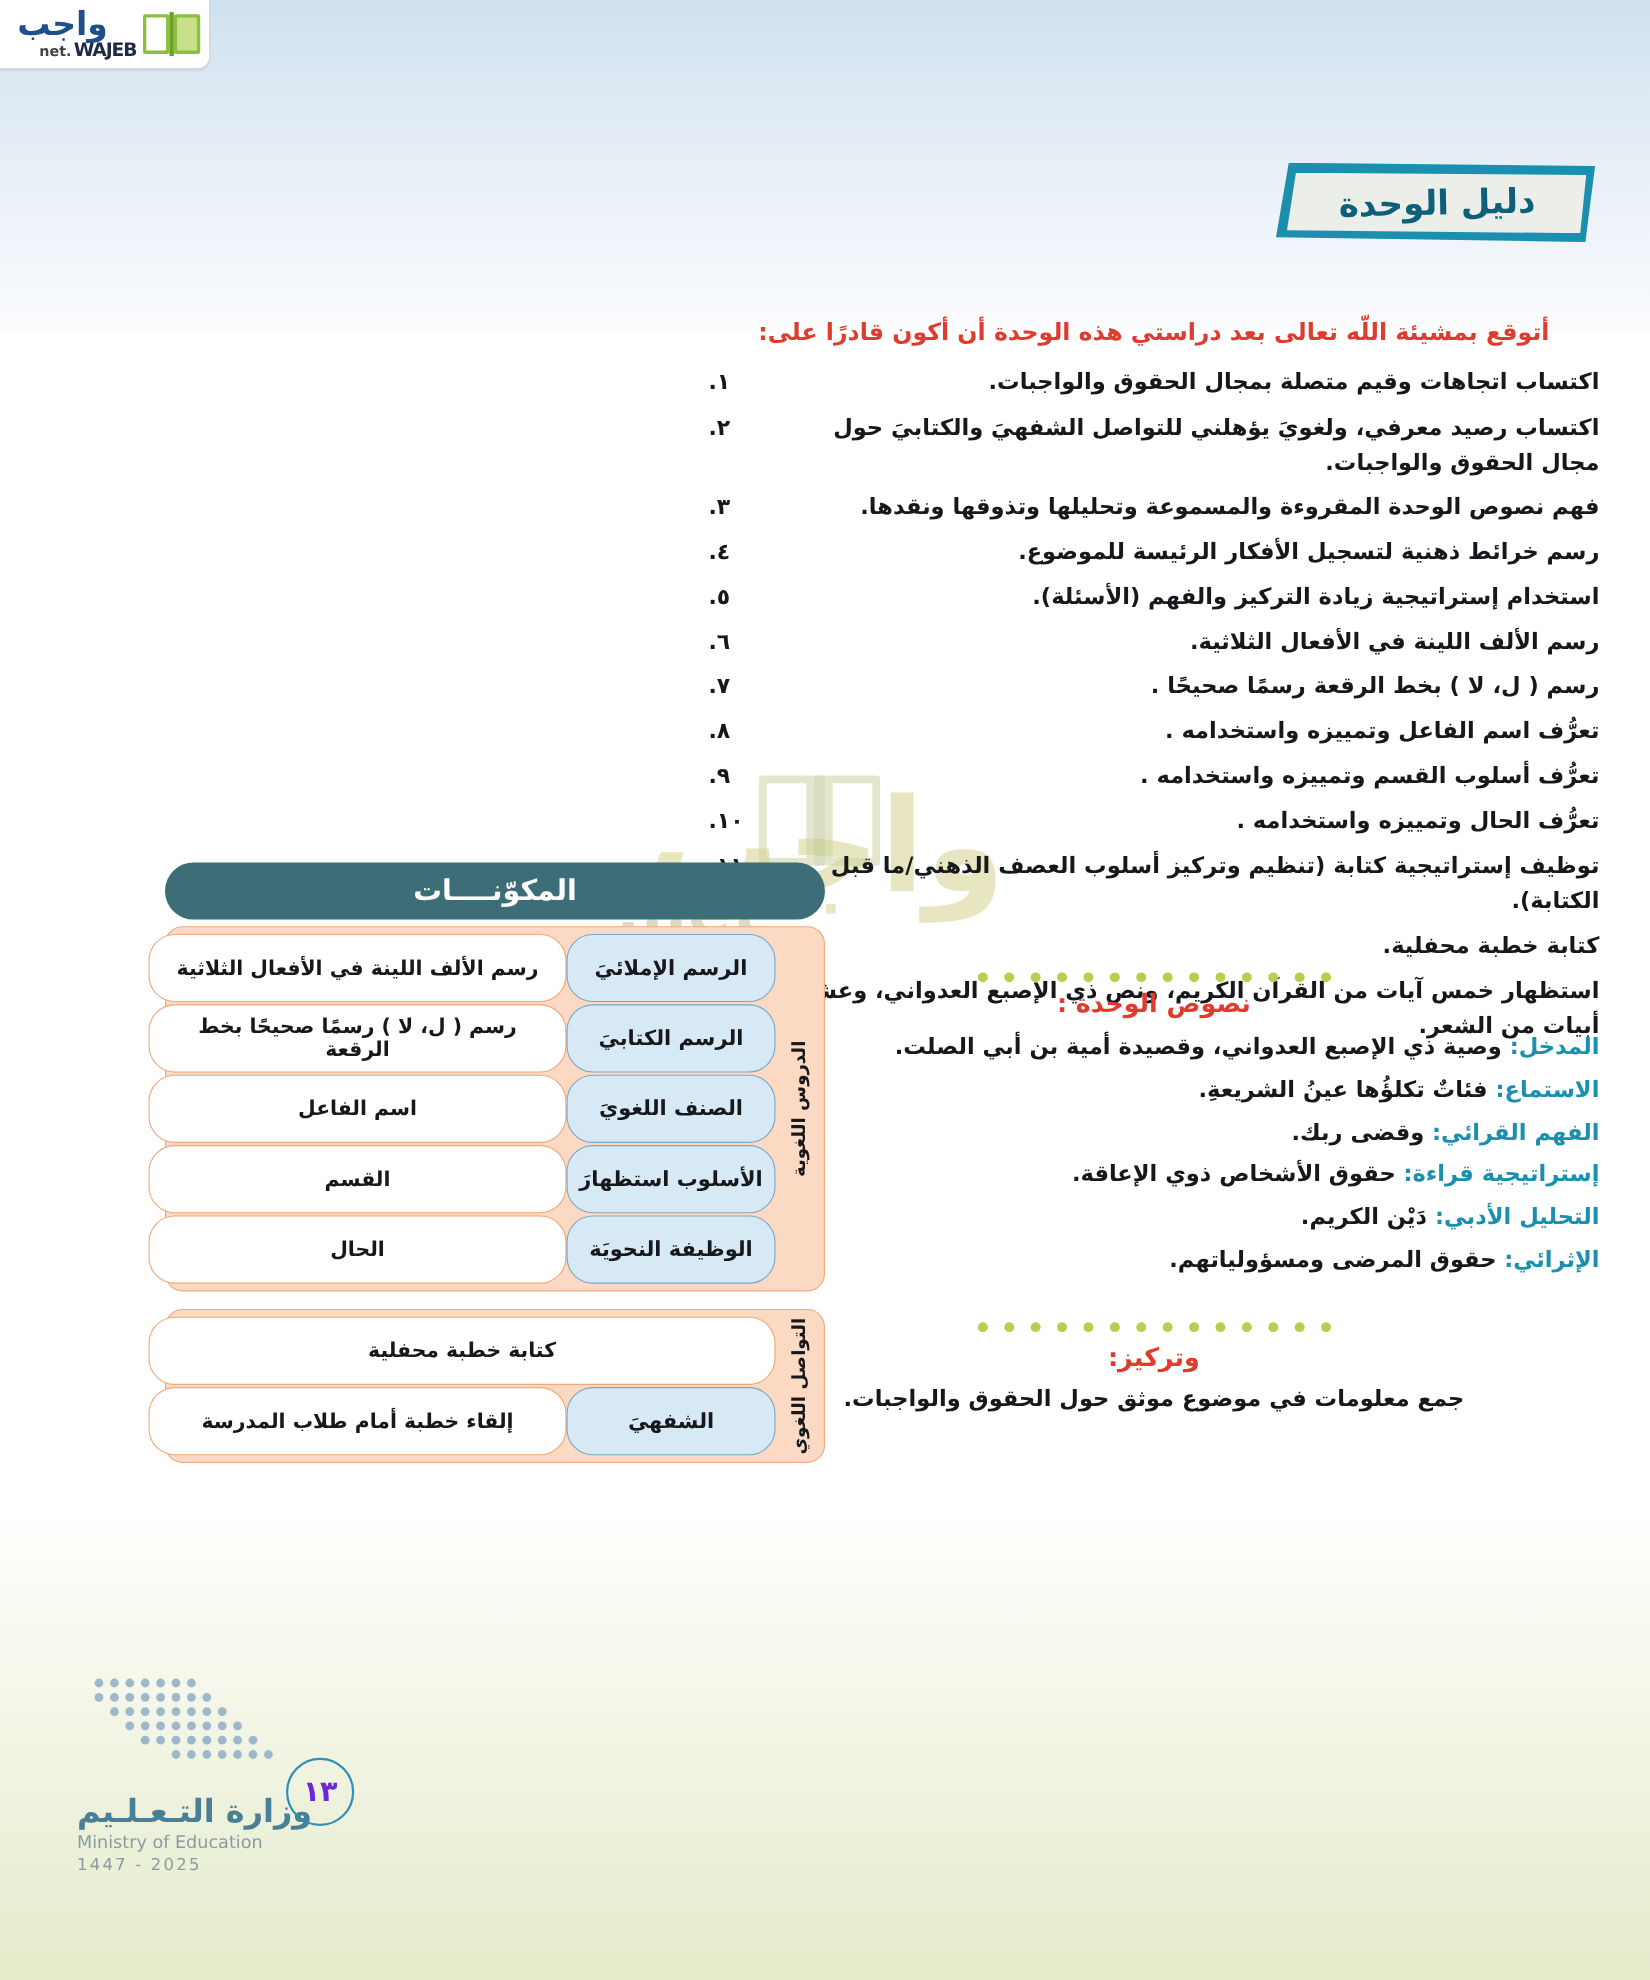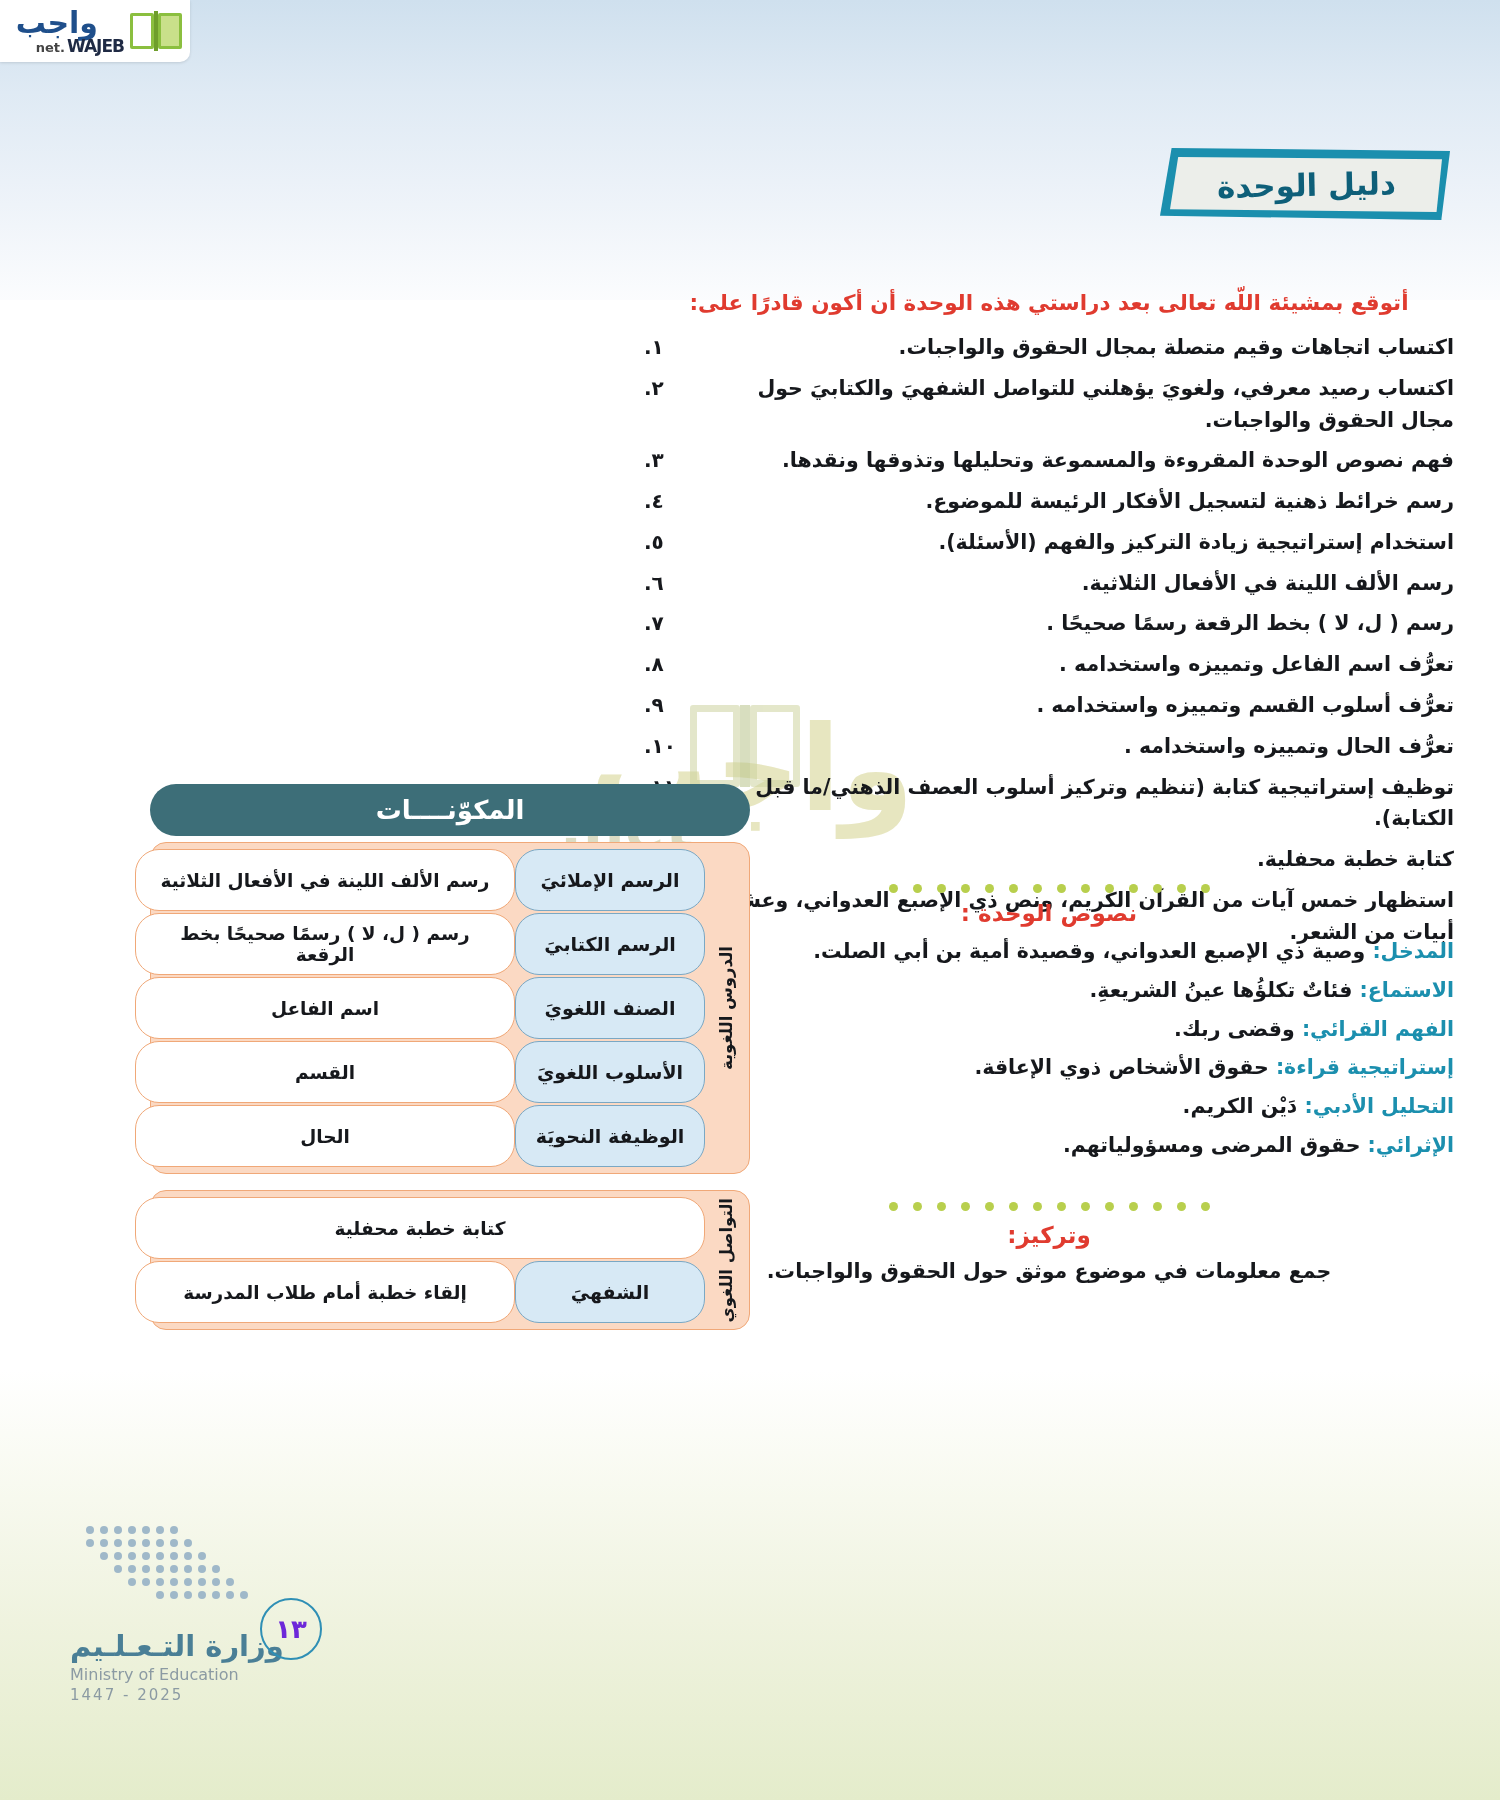--- a/index.html
+++ b/index.html
@@ -344,21 +344,21 @@
         </div>
         <div class="row">
           <div class="cell-key">الرسم الكتابيَ</div>
           <div class="cell-val">رسم ( ل، لا ) رسمًا صحيحًا بخط الرقعة</div>
         </div>
         <div class="row">
           <div class="cell-key">الصنف اللغويَ</div>
           <div class="cell-val">اسم الفاعل</div>
         </div>
         <div class="row">
-          <div class="cell-key">الأسلوب اللغويَ</div>
+          <div class="cell-key">الأسلوب استظهارَ</div>
           <div class="cell-val">القسم</div>
         </div>
         <div class="row">
           <div class="cell-key">الوظيفة النحويَة</div>
           <div class="cell-val">الحال</div>
         </div>
       </div>
       <div class="grp">
         <div class="sidelabel">
           <span>التواصل اللغوي</span>

